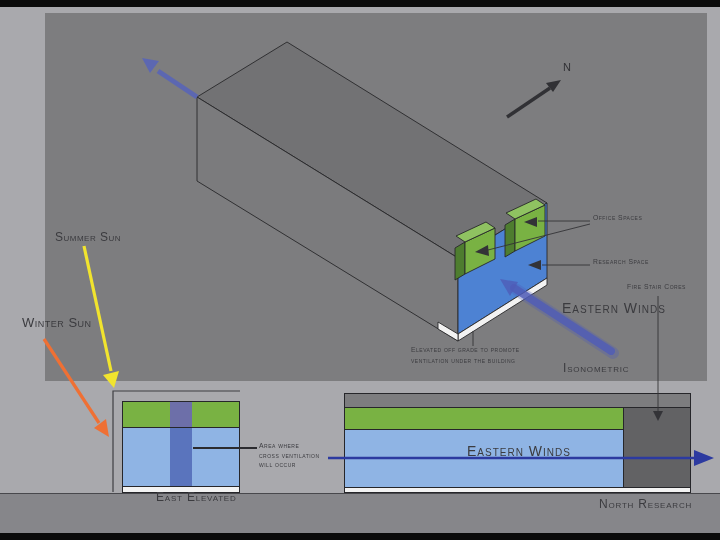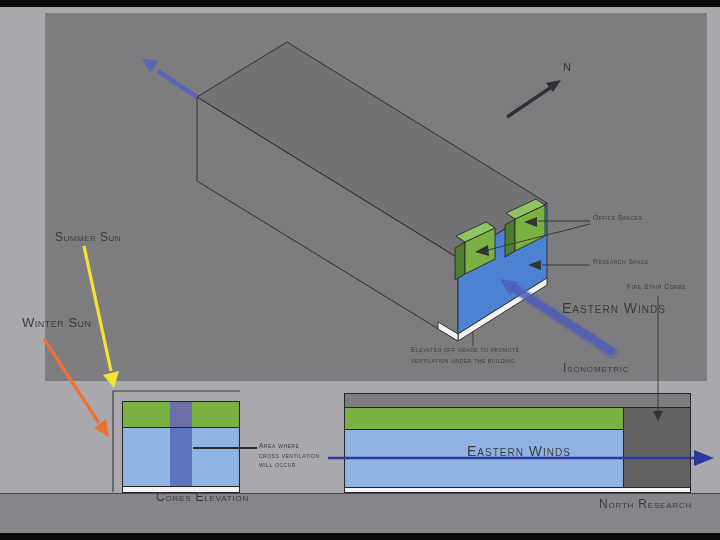--- a/index.html
+++ b/index.html
@@ -166,17 +166,17 @@
     <div>Elevated off grade to promote</div>
     <div>ventilation under the building</div>
   </div>
   <div class="lbl fs-t" id="lbl-iso">Isonometric</div>
   <div class="lbl fs-s" id="lbl-east-note">
     <div>Area where</div>
     <div>cross ventilation</div>
     <div>will occur</div>
   </div>
   <div class="lbl fs-m" id="lbl-ew-north">Eastern Winds</div>
-  <div class="lbl fs-t" id="lbl-east-title">Cores Elevation</div>
+  <div class="lbl fs-t" id="lbl-east-title">East Elevated</div>
   <div class="lbl fs-t" id="lbl-north-title">North Research</div>
 
   <div class="bar bottom"></div>
 </div>
 
 </body></html>

